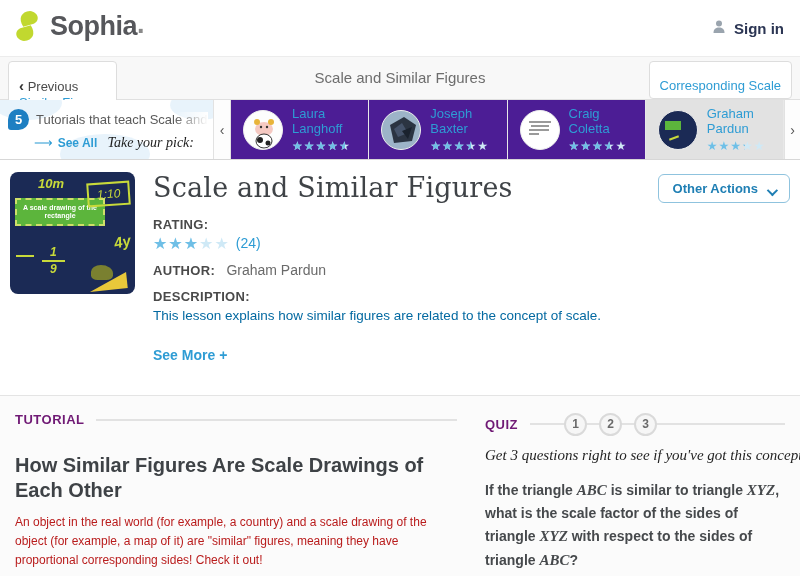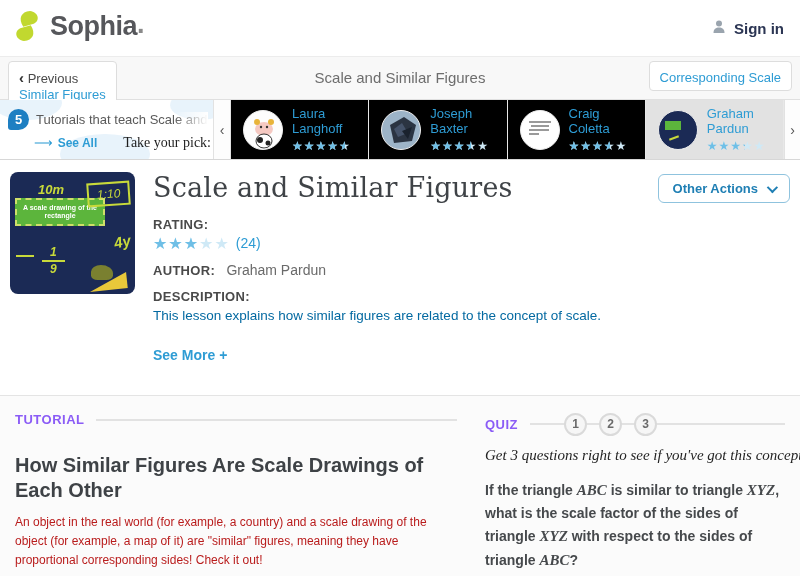--- a/index.html
+++ b/index.html
@@ -11,47 +11,47 @@
     padding:0 16px 0 12px; background:#fff; }
   .brand { display:flex; align-items:flex-start; cursor:pointer; }
   .brand-text { font-size:27px; font-weight:bold; color:#56575b; letter-spacing:-0.5px; line-height:34px; }
   .brand-dot { font-size:27px; font-weight:bold; color:#8a8a8a; }
   .signin { display:flex; align-items:center; gap:7px; font-size:15px; font-weight:bold; color:#2b3553; cursor:pointer; }
 
   
   .navbar { height:44px; background:#f8f8f8; border-top:1px solid #ececec; border-bottom:1px solid #e0e0e0; position:relative; }
   .nav-title { position:absolute; left:0; right:0; text-align:center; line-height:42px; font-size:15px; color:#6d6d6d; }
   .nav-btn { position:absolute; top:4px; background:#fff; border:1px solid #ddd; border-radius:4px;
-    padding:8px 10px 4px; font-size:13px; line-height:16px; cursor:pointer; }
+    padding:16px 10px 4px; font-size:13px; line-height:16px; cursor:pointer; }
   .nav-btn .row1 { color:#4a4a4a; }
   .nav-btn .row2 { color:#2e9cd4; font-size:13px; }
   .nav-prev { left:8px; text-align:left; }
   .nav-next { right:8px; text-align:right; }
   .nav-chev { color:#333; font-size:15px; font-weight:bold; }
 
   
   .carousel { height:60px; border-bottom:1px solid #d7d7d7; display:flex; position:relative; background:#fff; overflow:hidden; }
   .cloud { position:absolute; background:#dcedf9; border-radius:50%; opacity:.65; z-index:0; }
   .car-left { width:213px; position:relative; z-index:1; padding:9px 0 0 8px; flex-shrink:0; }
   .car-left-row1 { display:flex; align-items:center; gap:7px; }
   .badge { width:21px; height:21px; background:#1e7fc2; border-radius:50% 50% 50% 3px; color:#fff;
     font-size:13px; font-weight:bold; display:flex; align-items:center; justify-content:center; flex-shrink:0; }
   .car-heading { font-size:13px; color:#5a5a5a; white-space:nowrap; overflow:hidden; width:172px; position:relative; }
   .car-heading .fade { position:absolute; right:0; top:0; width:34px; height:16px;
     background:linear-gradient(to right, rgba(255,255,255,0), #fff); }
   .car-left-row2 { display:flex; align-items:baseline; margin-top:5px; padding-left:26px; }
   .see-all { color:#2e9cd4; font-size:12px; font-weight:bold; cursor:pointer; }
   .see-arrow { color:#2e9cd4; font-size:13px; margin-right:5px; }
-  .pick { margin-left:auto; margin-right:2px; font-family:cursive; font-size:14px; color:#1d1d1d; white-space:nowrap; }
+  .pick { margin-left:auto; margin-right:19px; font-family:cursive; font-style:italic; font-size:14px; color:#1d1d1d; white-space:nowrap; }
   .car-chev { width:18px; border-left:1px solid #e2e2e2; border-right:1px solid #e2e2e2; background:#fdfdfd;
     display:flex; align-items:center; justify-content:center; color:#555; font-size:14px; cursor:pointer; z-index:1; flex-shrink:0; }
   .car-chev.right { border-right:none; width:16px; }
   .cards { flex:1; display:flex; z-index:1; }
   .card { flex:1; display:flex; align-items:center; padding:8px 6px 8px 12px; border-right:1px solid #e8e8e8;
-    background:#000000; cursor:pointer; min-width:0; }
+    background:#4c1d95; cursor:pointer; min-width:0; }
   .card.selected { background:#e2e2e2; }
   .avatar { width:40px; height:40px; border-radius:50%; flex-shrink:0; margin-right:9px; overflow:hidden;
     border:1px solid #eee; background:#fff; position:relative; }
   .card-info { min-width:0; }
   .card-name { color:#2e9cd4; font-size:13px; line-height:15px; }
   .card.selected .card-name { width:62px; }
   .stars { position:relative; display:inline-block; font-size:12px; line-height:1; letter-spacing:1px;
     color:#cfe9f6; white-space:nowrap; margin-top:2px; }
   .stars .fill { position:absolute; left:0; top:0; overflow:hidden; white-space:nowrap; color:#6fbfe6; }
 
@@ -60,59 +60,59 @@
   .av-joseph { background:#9db4c8; }
   .av-craig { background:#fff; }
   .av-graham { background:#1b2a55; }
   .av-craig .tl { position:absolute; height:2px; background:#9a9a9a; }
   .av-graham .gr { position:absolute; background:#5cb53c; width:16px; height:9px; left:6px; top:10px; }
   .av-graham .yl { position:absolute; background:#c8da3a; width:10px; height:2px; left:10px; top:26px; transform:rotate(-20deg); }
 
   
   .lesson { display:flex; padding:12px 10px 0; background:#fff; }
   .thumb { width:125px; height:122px; background:#1b2a55; border-radius:8px; position:relative; overflow:hidden; flex-shrink:0; }
-  .t-measure { position:absolute; left:28px; top:10px; color:#c8da3a; font-size:13px; font-style:italic; font-weight:bold; }
+  .t-measure { position:absolute; left:28px; top:4px; color:#c8da3a; font-size:13px; font-style:italic; font-weight:bold; }
   .t-note { position:absolute; left:5px; top:26px; width:90px; background:#5cb53c; border:2px dashed #cfe06a;
     color:#fff; font-size:7px; font-weight:bold; text-align:center; padding:4px 2px; line-height:8px; }
   .t-ratio { position:absolute; right:5px; top:10px; border:2px solid #c8da3a; color:#c8da3a; font-size:12px;
     font-style:italic; padding:3px 8px; transform:rotate(-4deg); }
   .t-frac { position:absolute; left:32px; bottom:18px; display:inline-flex; flex-direction:column; align-items:center;
     color:#c8da3a; font-size:12px; font-style:italic; font-weight:bold; }
   .t-frac .top { border-bottom:2px solid #c8da3a; padding:0 8px 1px; }
   .t-frac::before { content:""; position:absolute; left:-26px; top:10px; width:18px; height:2px; background:#c8da3a; }
   .t-side { position:absolute; right:4px; bottom:44px; color:#c8da3a; font-size:15px; font-style:italic; font-weight:bold; transform:rotate(-12deg); }
   .t-tri { position:absolute; right:8px; bottom:4px; width:0; height:0;
     border-left:38px solid transparent; border-bottom:16px solid #e8c83a; transform:rotate(-6deg); }
   .t-cat { position:absolute; right:22px; bottom:14px; width:22px; height:15px; background:#7a8030; border-radius:45% 55% 30% 30%; }
 
   .lesson-info { flex:1; padding-left:18px; position:relative; }
   .title-row { display:flex; justify-content:space-between; align-items:flex-start; }
   .lesson-title { font-family:"DejaVu Serif", serif; font-weight:400; font-size:27px; color:#3f4347; letter-spacing:0.2px; }
   .other-actions { border:1px solid #8fc3de; background:#fff; color:#1f7fb4; font-weight:bold; font-size:13px;
-    border-radius:6px; padding:6px 14px; display:flex; align-items:center; gap:9px; cursor:pointer; margin-top:2px; }
+    border-radius:6px; padding:6px 14px; display:flex; align-items:flex-end; gap:9px; cursor:pointer; margin-top:2px; }
   .dd-chev { width:8px; height:8px; border-right:2px solid #1f7fb4; border-bottom:2px solid #1f7fb4;
     transform:rotate(45deg) translateY(-2px); display:inline-block; }
   .meta-label { font-size:13px; font-weight:bold; color:#4a4a4a; letter-spacing:.3px; }
   .rating-label { margin-top:14px; }
   .rating-row { display:flex; align-items:center; gap:6px; margin-top:2px; }
   .rating-row .stars { font-size:16px; letter-spacing:1px; }
   .rating-count { color:#2e9cd4; font-size:14px; cursor:pointer; }
   .author-row { margin-top:10px; font-size:12px; }
   .author-name { font-size:14px; color:#6a6a6a; font-weight:normal; margin-left:8px; }
   .desc-label { margin-top:11px; }
   .desc-text { font-size:13.5px; color:#0369a1; margin-top:4px; }
   .see-more { display:inline-block; margin-top:24px; color:#2e9cd4; font-size:14px; font-weight:bold; cursor:pointer; }
 
   
   .bottom { margin-top:31px; border-top:1px solid #e4e4e4; background:#fbfbfb; height:201px;
     padding:16px 15px 0; display:flex; gap:28px; }
   .col-tutorial { width:442px; flex-shrink:0; }
   .col-quiz { flex:1; min-width:0; }
   .sec-head { display:flex; align-items:center; }
-  .sec-label { font-size:13px; font-weight:bold; color:#8b5cf6; letter-spacing:.5px; }
+  .sec-label { font-size:13px; font-weight:bold; color:#701a75; letter-spacing:.5px; }
   .hline { flex:1; height:2px; background:#e2e2e2; margin-left:12px; }
   .tut-heading { margin-top:26px; font-size:20px; font-weight:bold; color:#3e4246; line-height:1.25; max-width:450px; }
   .tut-body { margin-top:10px; font-size:12px; color:#b91c1c; line-height:1.6; }
   .quiz-line { position:relative; flex:1; display:flex; align-items:center; margin-left:12px; height:24px; }
   .quiz-line .bgline { position:absolute; left:0; right:0; top:11px; height:2px; background:#e2e2e2; }
   .step { position:relative; z-index:1; width:23px; height:23px; border-radius:50%; background:#f6f6f6;
     border:2px solid #dadada; display:flex; align-items:center; justify-content:center;
     font-size:12px; font-weight:bold; color:#6a6a6a; margin-right:12px; }
   .step.first { margin-left:34px; }
   .quiz-tagline { margin-top:11px; font-family:cursive; font-style:italic; font-size:15px; color:#242424; white-space:nowrap; }

